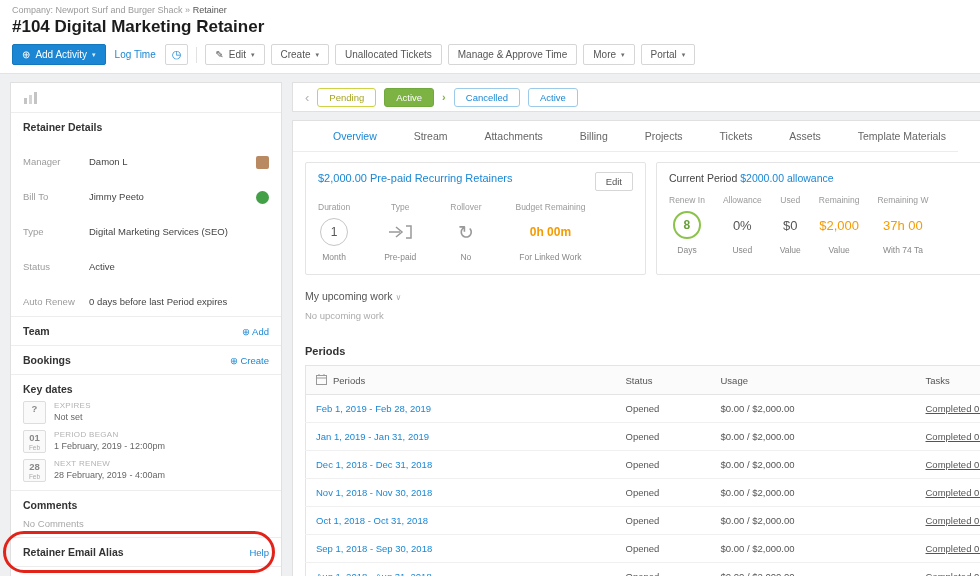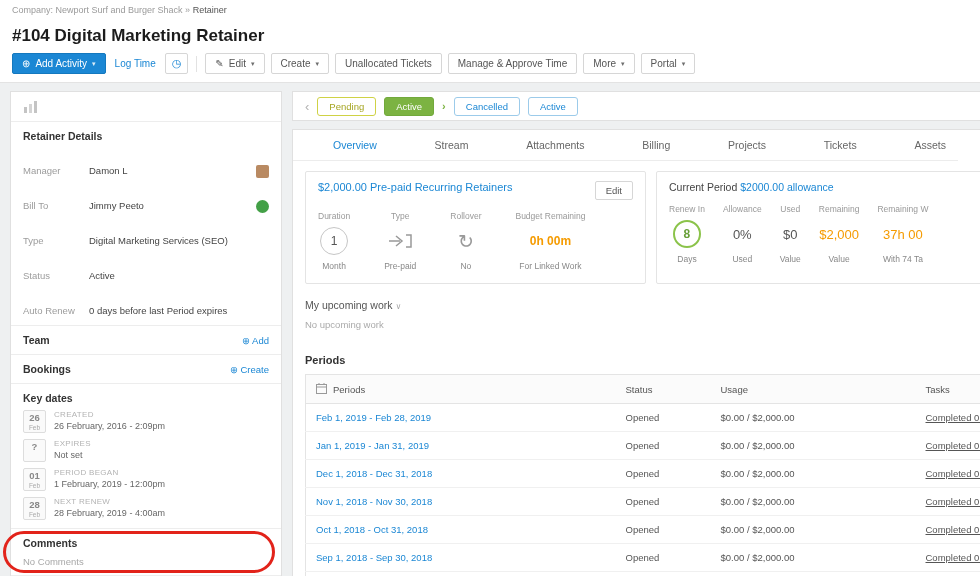--- a/index.html
+++ b/index.html
@@ -3,21 +3,21 @@
 <meta charset="utf-8">
 <style>
   * { margin:0; padding:0; box-sizing:border-box; }
   html, body { width:980px; height:576px; overflow:hidden; }
   body { font-family:"Liberation Sans", sans-serif; background:#eef0f1; color:#444; position:relative; font-size:10px; }
 
   
   .top { background:#fff; border-bottom:1px solid #e3e3e3; padding:5px 12px 8px; }
   .breadcrumb { font-size:9px; color:#9a9a9a; }
   .breadcrumb .bc-current { color:#555; }
-  .page-title { font-size:17px; color:#1c1c1c; margin:11px 0 7px; font-weight:bold; }
+  .page-title { font-size:17px; color:#1c1c1c; margin:2px 0 7px; font-weight:bold; }
   .toolbar { display:flex; align-items:center; gap:6px; }
   .btn { display:inline-flex; align-items:center; gap:5px; font-size:10px; color:#555; background:#fff;
          border:1px solid #d6d6d6; border-radius:2px; padding:4px 9px; cursor:pointer; white-space:nowrap; }
   .btn-primary { background:#1b87d4; border-color:#1478be; color:#fff; }
   .btn-square { padding:3px 6px; color:#1b87d4; font-size:11px; }
   .link-btn { border:none; background:none; color:#1b87d4; font-size:10px; padding:4px 3px; cursor:pointer; }
   .caret { font-size:7px; opacity:.85; }
   .tb-divider { width:1px; height:16px; background:#e2e2e2; margin:0 2px; }
 
   
@@ -202,30 +202,20 @@
         <span class="sb-action">
           <span>⊕</span>
           <span>Create</span>
         </span>
       </div>
     </div>
 
     <div class="sb-section">
       <div class="sb-title">Key dates</div>
 
-      <div class="kd-item">
-        <div class="kd-box">
-          <div class="kd-day">26</div>
-          <div class="kd-month">Feb</div>
-        </div>
-        <div>
-          <div class="kd-label">CREATED</div>
-          <div class="kd-value">26 February, 2016 - 2:09pm</div>
-        </div>
-      </div>
 
       <div class="kd-item">
         <div class="kd-box">
           <div class="kd-day">?</div>
           <div class="kd-month"></div>
         </div>
         <div>
           <div class="kd-label">EXPIRES</div>
           <div class="kd-value">Not set</div>
         </div>
@@ -288,20 +278,21 @@
     <div class="main-panel">
 
       <nav class="tabs">
         <span class="tab active">Overview</span>
         <span class="tab">Stream</span>
         <span class="tab">Attachments</span>
         <span class="tab">Billing</span>
         <span class="tab">Projects</span>
         <span class="tab">Tickets</span>
         <span class="tab">Assets</span>
+        <span class="tab">Template Materials</span>
       </nav>
 
       <div class="panel-body">
 
         <div class="cards-row">
 
           <section class="subcard retainer-card">
             <div class="rc-head">
               <span class="rc-title">$2,000.00 Pre-paid Recurring Retainers</span>
               <button class="edit-btn">Edit</button>

